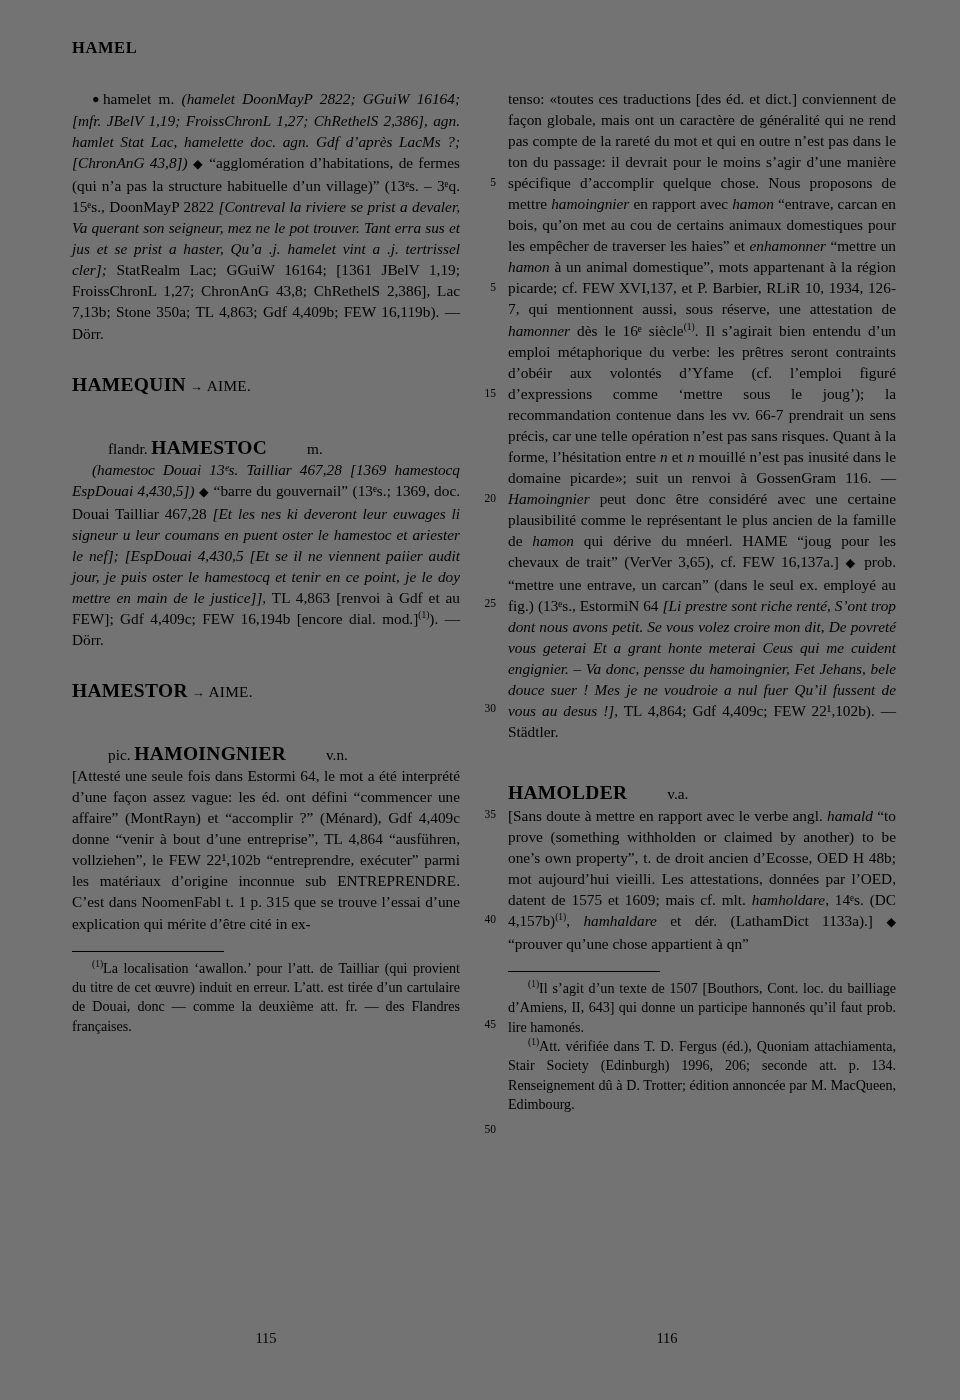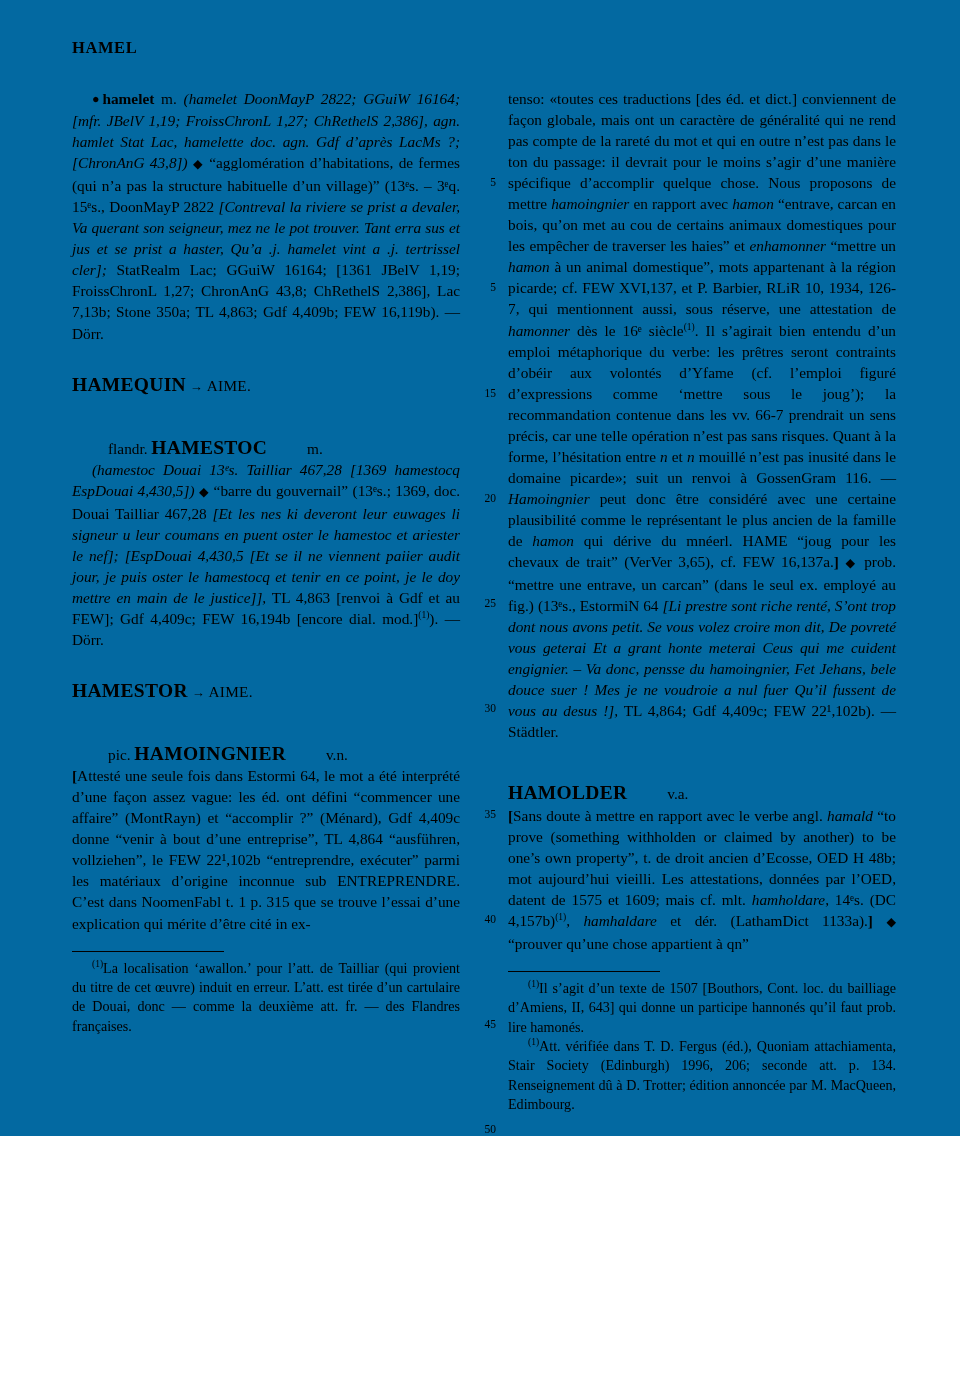--- a/index.html
+++ b/index.html
@@ -7,22 +7,22 @@
     padding: 0;
     background: #ffffff;
   }
   body {
     font-family: "Liberation Serif", "DejaVu Serif", serif;
     color: #000000;
   }
   #page {
     position: relative;
     width: 960px;
-    height: 1136px;
-    background: #0369a1;
+    height: 1400px;
+    background: #737373;
     overflow: hidden;
   }
 
   
   .running-head {
     position: absolute;
     left: 72px;
     top: 38px;
     font-size: 16.5px;
     font-weight: bold;
@@ -65,21 +65,21 @@
     margin-left: 36px;
   }
   .sc {
     font-variant: small-caps;
     font-size: 15.3px;
     letter-spacing: 0.3px;
   }
   .arrow { font-size: 13px; }
 
   i, .it { font-style: italic; }
-  b, .bd { font-weight: bold; }
+  b, .bd { font-weight: normal; }
   .supnote {
     font-size: 9.5px;
     vertical-align: super;
     line-height: 0;
   }
 
   .bullet-round {
     font-size: 12.5px;
     vertical-align: 1px;
   }

